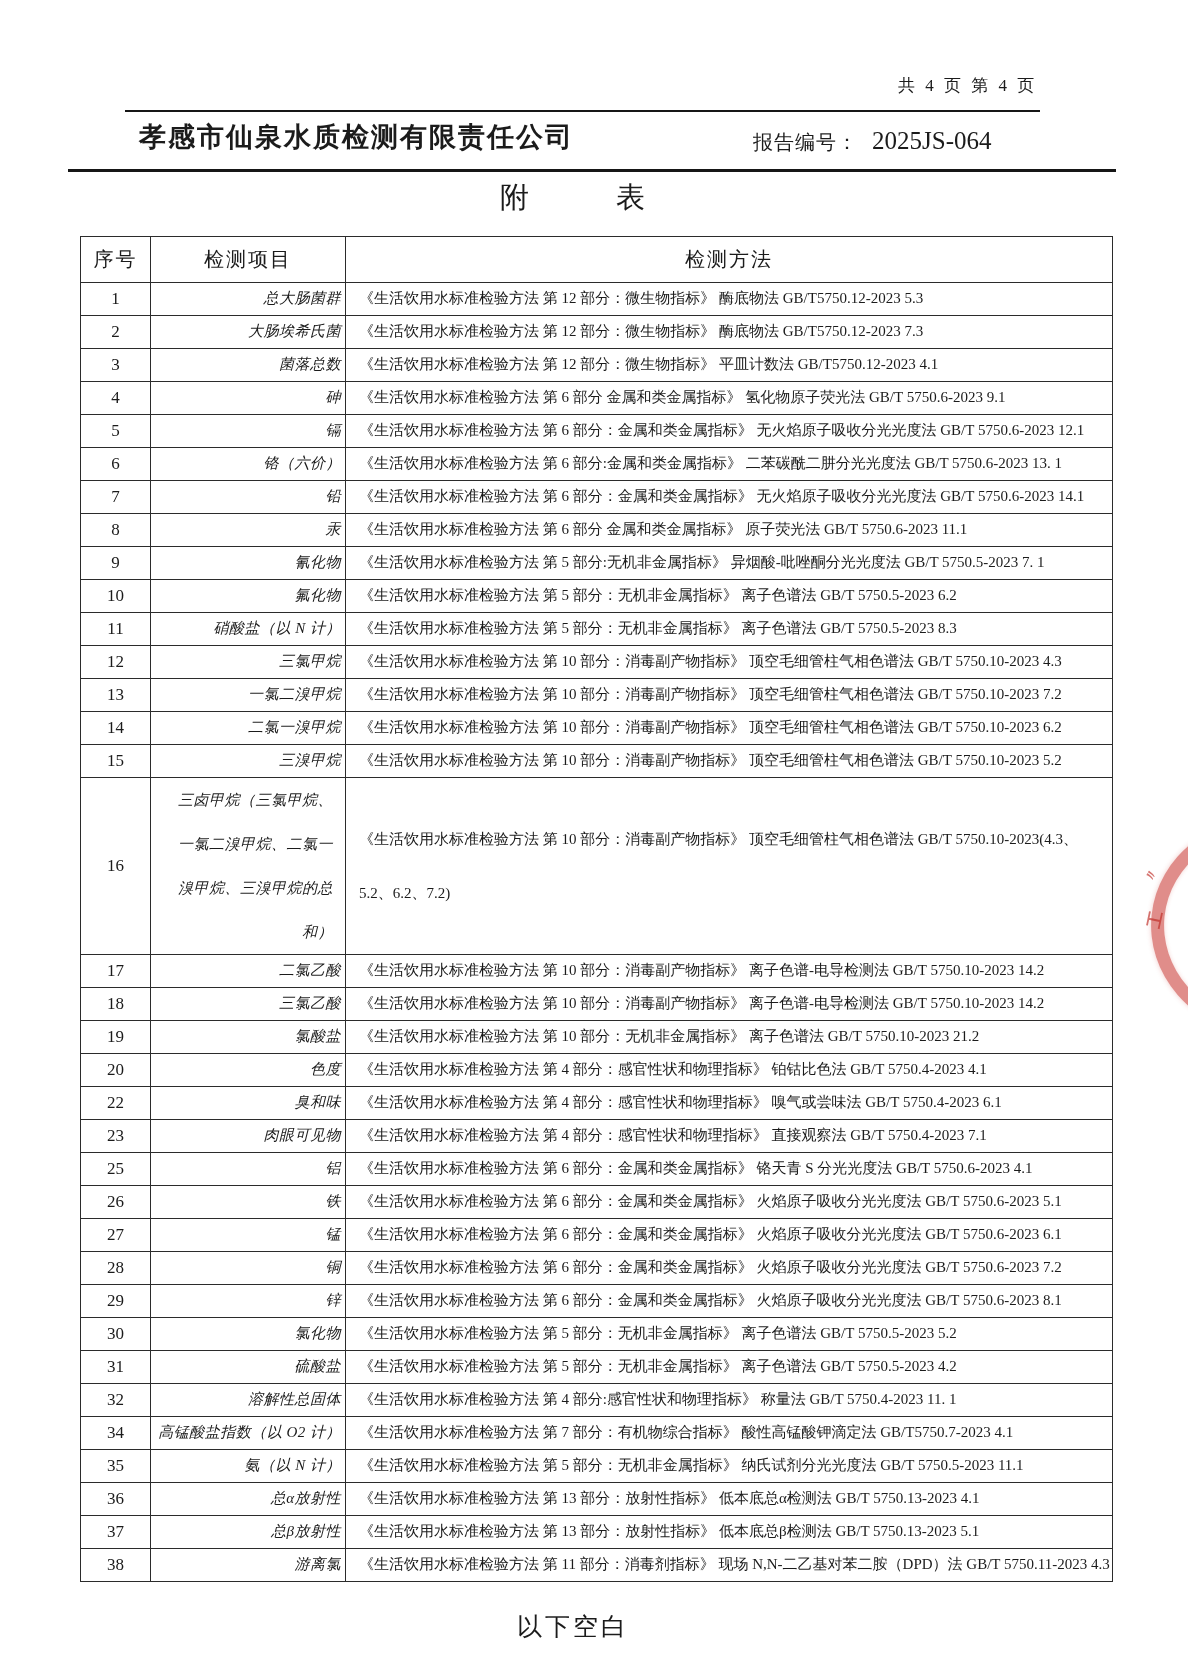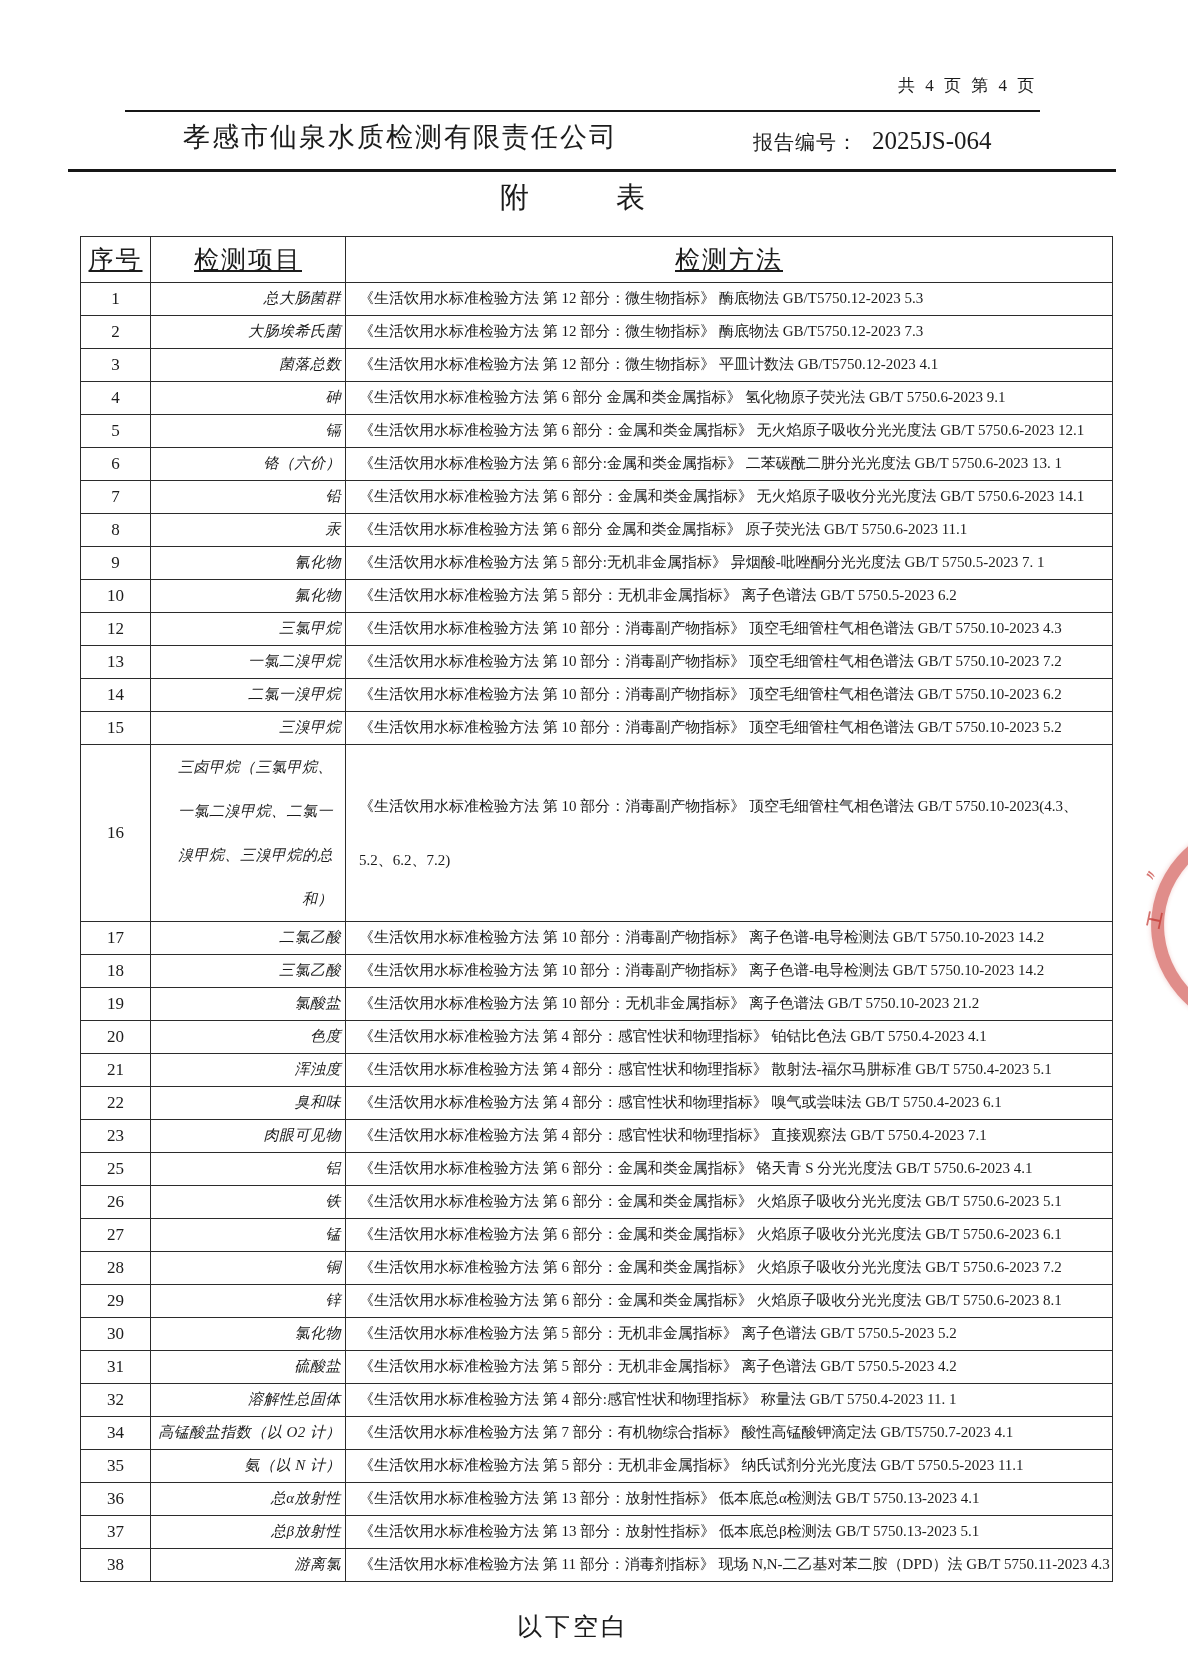--- a/index.html
+++ b/index.html
@@ -15,21 +15,21 @@
   
   .page-indicator{
     position:absolute;top:74px;left:898px;width:145px;
     font-size:17px;letter-spacing:3px;white-space:nowrap;
   }
   .rule{position:absolute;background:#161616;}
   .rule-thin{top:110px;left:125px;width:915px;height:2px;}
   .rule-thick{top:169px;left:68px;width:1048px;height:3px;}
   .company-name{
     position:absolute;top:119px;left:139px;
-    font-size:27px;font-weight:normal;letter-spacing:2px;white-space:nowrap;margin-left:44px;
+    font-size:27px;font-weight:bold;letter-spacing:2px;white-space:nowrap;
   }
   .report-no{
     position:absolute;top:127px;left:753px;
     font-size:20px;white-space:nowrap;
   }
   .report-no .label{letter-spacing:1px;}
   .report-no .value{margin-left:14px;font-size:25px;}
   .doc-title{
     position:absolute;top:178px;left:0;width:1146px;
     text-align:center;font-size:29px;letter-spacing:1px;
@@ -42,22 +42,22 @@
   }
   table.methods col.c-no{width:70px;}
   table.methods col.c-item{width:195px;}
   table.methods col.c-method{width:767px;}
   table.methods th,table.methods td{
     border:1.6px solid #2b2b2b;
     padding:0 4px;
     vertical-align:middle;
   }
   table.methods thead th{
-    height:45px;font-size:25px;font-weight:normal;
-    text-align:center;letter-spacing:2px;text-decoration:underline;
+    height:45px;font-size:20px;font-weight:normal;
+    text-align:center;letter-spacing:2px;
   }
   table.methods tbody td{
     height:32px;font-size:15px;line-height:1.15;
     white-space:nowrap;overflow:hidden;
   }
   table.methods tbody td:nth-child(1){text-align:center;font-size:17px;}
   table.methods tbody td:nth-child(2){text-align:right;letter-spacing:0.5px;font-style:italic;}
   table.methods tbody td:nth-child(3){text-align:left;padding-left:13px;padding-right:6px;font-family:Liberation Serif, serif;}
   table.methods tbody tr.tall td{white-space:normal;height:133px;}
   table.methods tbody tr.tall td:nth-child(2){line-height:44px;padding:0 12px;}
@@ -162,20 +162,25 @@
           <td>9</td>
           <td>氰化物</td>
           <td>《生活饮用水标准检验方法 第 5 部分:无机非金属指标》 异烟酸-吡唑酮分光光度法 GB/T 5750.5-2023 7. 1</td>
         </tr>
         <tr>
           <td>10</td>
           <td>氟化物</td>
           <td>《生活饮用水标准检验方法 第 5 部分：无机非金属指标》 离子色谱法 GB/T 5750.5-2023 6.2</td>
         </tr>
         <tr>
+          <td>11</td>
+          <td>硝酸盐（以 N 计）</td>
+          <td>《生活饮用水标准检验方法 第 5 部分：无机非金属指标》 离子色谱法 GB/T 5750.5-2023 8.3</td>
+        </tr>
+        <tr>
           <td>12</td>
           <td>三氯甲烷</td>
           <td>《生活饮用水标准检验方法 第 10 部分：消毒副产物指标》 顶空毛细管柱气相色谱法 GB/T 5750.10-2023 4.3</td>
         </tr>
         <tr>
           <td>13</td>
           <td>一氯二溴甲烷</td>
           <td>《生活饮用水标准检验方法 第 10 部分：消毒副产物指标》 顶空毛细管柱气相色谱法 GB/T 5750.10-2023 7.2</td>
         </tr>
         <tr>
@@ -205,25 +210,20 @@
         </tr>
         <tr>
           <td>19</td>
           <td>氯酸盐</td>
           <td>《生活饮用水标准检验方法 第 10 部分：无机非金属指标》 离子色谱法 GB/T 5750.10-2023 21.2</td>
         </tr>
         <tr>
           <td>20</td>
           <td>色度</td>
           <td>《生活饮用水标准检验方法 第 4 部分：感官性状和物理指标》 铂钴比色法 GB/T 5750.4-2023 4.1</td>
-        </tr>
-        <tr>
-          <td>21</td>
-          <td>浑浊度</td>
-          <td>《生活饮用水标准检验方法 第 4 部分：感官性状和物理指标》 散射法-福尔马肼标准 GB/T 5750.4-2023 5.1</td>
         </tr>
         <tr>
           <td>22</td>
           <td>臭和味</td>
           <td>《生活饮用水标准检验方法 第 4 部分：感官性状和物理指标》 嗅气或尝味法 GB/T 5750.4-2023 6.1</td>
         </tr>
         <tr>
           <td>23</td>
           <td>肉眼可见物</td>
           <td>《生活饮用水标准检验方法 第 4 部分：感官性状和物理指标》 直接观察法 GB/T 5750.4-2023 7.1</td>

